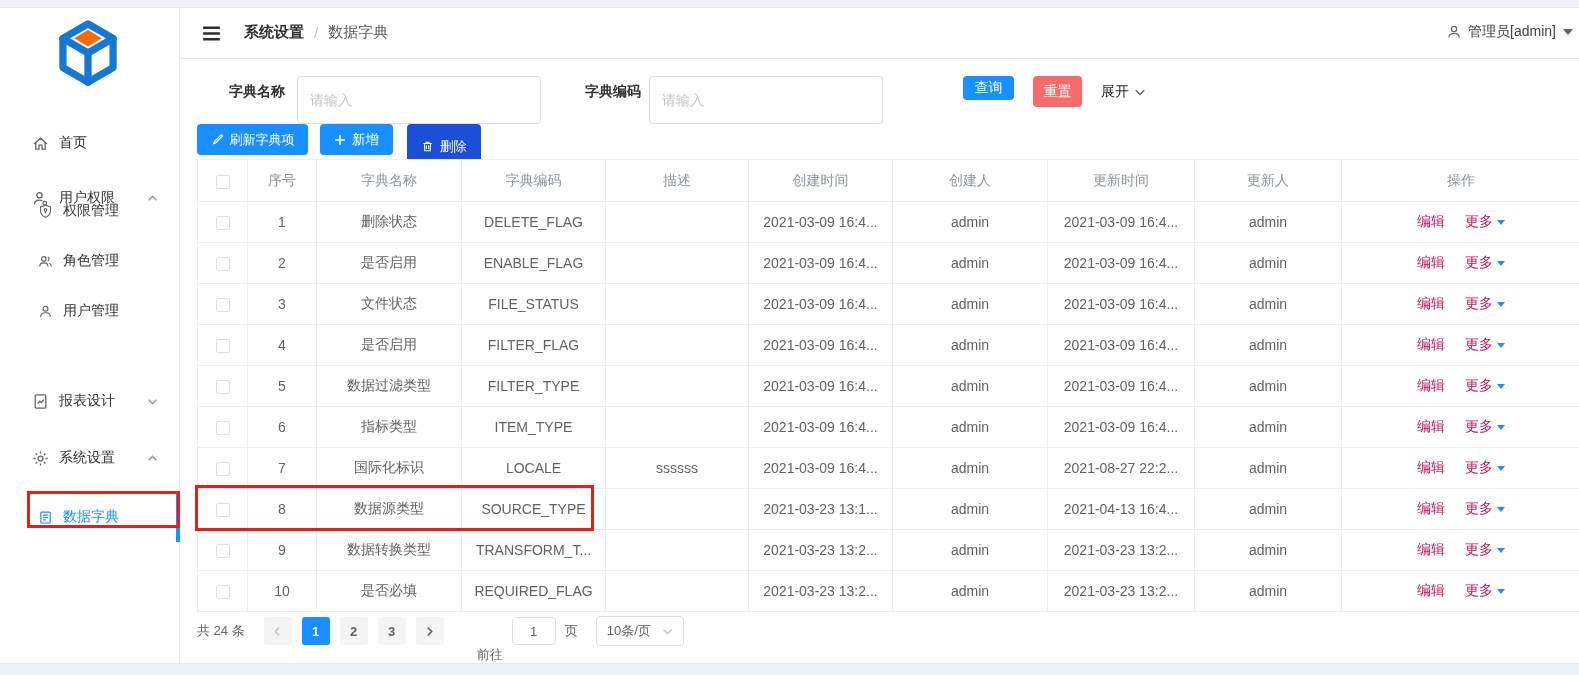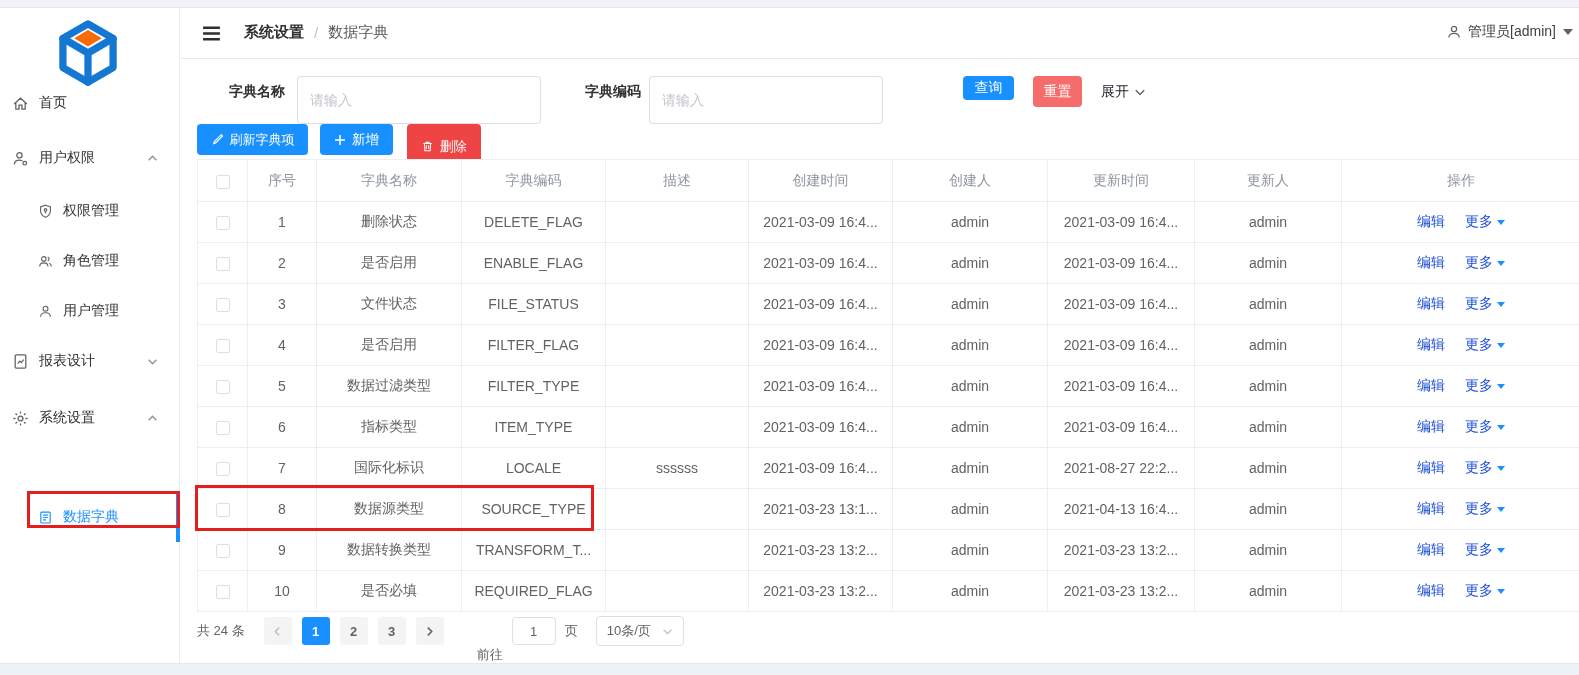--- a/index.html
+++ b/index.html
@@ -9,21 +9,21 @@
     font-family:"Liberation Sans","DejaVu Sans",sans-serif;
     color:#303133; font-size:14px;
   }
   
   .top-strip { position:absolute; left:0; top:0; width:1579px; height:8px; background:#f0f2f5; border-bottom:1px solid #e4e7ea; }
   .bottom-strip { position:absolute; left:0; top:663px; width:1579px; height:12px; background:#eef1f5; border-top:1px solid #e6e9ed; }
   
   .sidebar { position:absolute; left:0; top:8px; width:180px; height:655px; background:#fff; border-right:1px solid #ececec; }
   .logo { position:absolute; left:55px; top:12px; width:66px; height:66px; }
   .side-item { position:absolute; left:0; width:180px; height:34px; display:flex; align-items:center; font-size:14px; color:#303133; cursor:pointer; }
-  .side-item.root { padding-left:12px; }
+  .side-item.root { padding-left:32px;margin-top:40px; }
   .side-item.sub  { padding-left:38px; }
   .side-item .si-icon { display:inline-flex; margin-right:10px; color:#5f6368; }
   .side-item .si-chevron { position:absolute; right:22px; color:#909399; display:inline-flex; }
   .side-item.active { color:#1890ff; }
   .side-item.active .si-icon { color:#1890ff; }
   .active-bar { position:absolute; left:176px; top:486px; width:4px; height:48px; background:#1890ff; }
   
   .navbar { position:absolute; left:181px; top:8px; width:1398px; height:51px; background:#fff; border-bottom:1px solid #e8e8e8; }
   .hamburger { position:absolute; left:20px; top:16px; color:#2b2f33; cursor:pointer; display:inline-flex; }
   .breadcrumb { position:absolute; left:63px; top:15px; font-size:15px; display:flex; align-items:center; }
@@ -38,29 +38,29 @@
   .form-label { position:absolute; top:23px; font-weight:bold; color:#303133; font-size:14px; }
   .text-input { position:absolute; top:16px; height:48px; border:1px solid #dcdfe6; border-radius:4px; padding:0 12px; font-size:14px; color:#606266; font-family:inherit; outline:none; }
   .text-input::placeholder { color:#c0c4cc; }
   .btn { border:none; border-radius:4px; color:#fff; font-size:14px; font-family:inherit; cursor:pointer; display:inline-flex; align-items:center; justify-content:center; }
   .btn-query { position:absolute; left:782px; top:16px; width:51px; height:24px; background:#1890ff; }
   .btn-reset { position:absolute; left:852px; top:16px; width:49px; height:31px; background:#f56c6c; }
   .expand-link { position:absolute; left:920px; top:16px; height:31px; display:flex; align-items:center; color:#1f2329; cursor:pointer; }
   .expand-link .ex-chevron { display:inline-flex; margin-left:5px; color:#606266; }
   .btn-refresh { position:absolute; left:16px; top:64px; width:111px; height:31px; background:#1890ff; font-size:13px; }
   .btn-add { position:absolute; left:139px; top:64px; width:73px; height:31px; background:#1890ff; font-size:13.5px; }
-  .btn-del { position:absolute; left:226px; top:64px; width:74px; height:45px; background:#ef4444; font-size:13.5px; cursor:not-allowed; }
+  .btn-del { position:absolute; left:226px; top:64px; width:74px; height:45px; background:#1d4ed8; font-size:13.5px; cursor:not-allowed; }
   .btn .b-icon { display:inline-flex; margin-right:6px; }
   
   table.grid { position:absolute; left:16px; top:99px; width:1383px; border-collapse:collapse; table-layout:fixed; }
   .grid th, .grid td { border:1px solid #ebeef5; text-align:center; overflow:hidden; white-space:nowrap; }
   .grid th { height:42px; color:#8f959e; font-weight:normal; font-size:14px; background:#fff; }
   .grid td { height:41px; color:#606266; font-size:14px; }
   .checkbox { display:inline-block; width:14px; height:14px; border:1px solid #dcdfe6; border-radius:2px; background:#fff; cursor:pointer; vertical-align:middle; }
-  .op-link { color:#1d4ed8; cursor:pointer; }
+  .op-link { color:#be185d; cursor:pointer; }
   .op-edit { margin-right:20px; }
   .more-caret { display:inline-block; width:0; height:0; border-left:4px solid transparent; border-right:4px solid transparent; border-top:5px solid #1890ff; margin-left:4px; vertical-align:1px; }
   
   .pager { position:absolute; left:16px; top:556px; height:30px; display:flex; align-items:center; font-size:13px; color:#606266; }
   .pg-total { margin-right:14px; }
   .pg-btn { min-width:28px; height:28px; margin:0 5px; border-radius:3px; background:#f4f4f5; display:inline-flex; align-items:center; justify-content:center; font-weight:bold; color:#606266; cursor:pointer; }
   .pg-btn.disabled { color:#c0c4cc; cursor:default; }
   .pg-btn.active { background:#1890ff; color:#fff; }
   .pg-goto { margin-left:28px;margin-top:48px; }
   .pg-input { width:44px; height:28px; margin:0 9px; border:1px solid #dcdfe6; border-radius:4px; text-align:center; font-size:13px; color:#606266; font-family:inherit; outline:none; }

